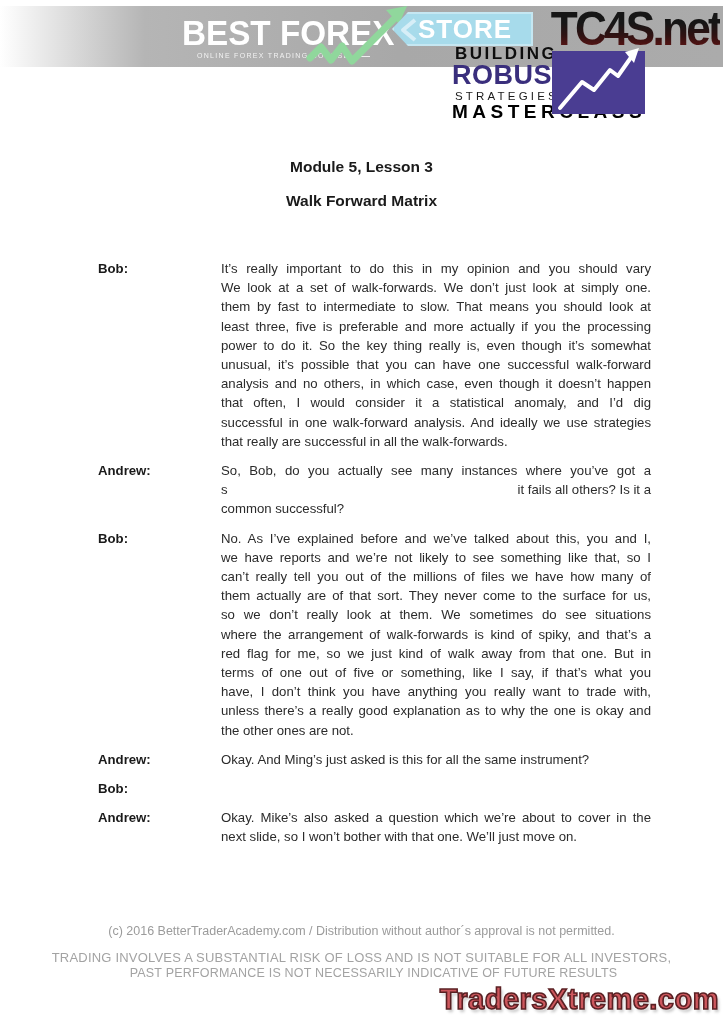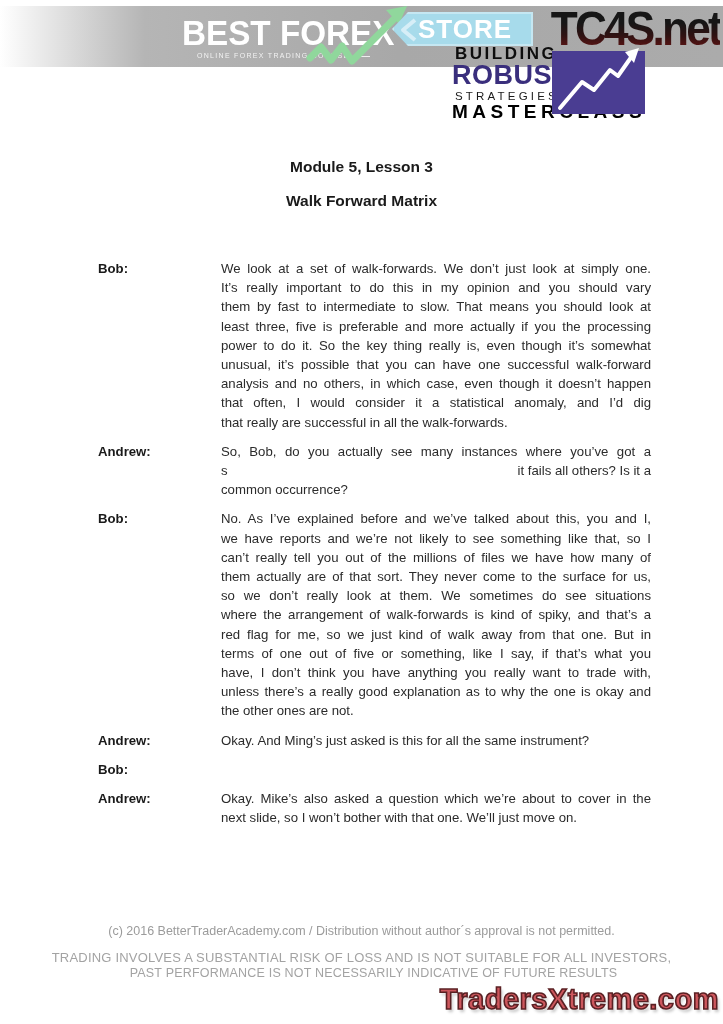--- a/index.html
+++ b/index.html
@@ -99,40 +99,41 @@
     <polygon points="73,8 87,4 82,19" fill="#fff"></polygon>
   </svg>
 
   <div class="doc-title t1">Module 5, Lesson 3</div>
   <div class="doc-title t2">Walk Forward Matrix</div>
 
   <div class="dialogue">
       <div class="row">
         <div class="speaker">Bob:</div>
         <div class="ptext">
+          <div class="line">It’s really important to do this in my opinion and you should vary</div>
           <div class="line">We look at a set of walk-forwards. We don’t just look at simply one.</div>
-          <div class="line">It’s really important to do this in my opinion and you should vary</div>
           <div class="line">them by fast to intermediate to slow. That means you should look at</div>
           <div class="line">least three, five is preferable and more actually if you the processing</div>
           <div class="line">power to do it. So the key thing really is, even though it’s somewhat</div>
           <div class="line">unusual, it’s possible that you can have one successful walk-forward</div>
           <div class="line">analysis and no others, in which case, even though it doesn’t happen</div>
           <div class="line">that often, I would consider it a statistical anomaly, and I’d dig</div>
+          <div class="line">successful in one walk-forward analysis. And ideally we use strategies</div>
           <div class="line last">that really are successful in all the walk-forwards.</div>
         </div>
       </div>
       <div class="row">
         <div class="speaker">Andrew:</div>
         <div class="ptext">
           <div class="line">So, Bob, do you actually see many instances where you’ve got a</div>
           <div class="line split">
             <span>s</span>
             <span>it fails all others? Is it a</span>
           </div>
-          <div class="line last">common occurrence?</div>
+          <div class="line last">common successful?</div>
         </div>
       </div>
       <div class="row">
         <div class="speaker">Bob:</div>
         <div class="ptext">
           <div class="line">No. As I’ve explained before and we’ve talked about this, you and I,</div>
           <div class="line">we have reports and we’re not likely to see something like that, so I</div>
           <div class="line">can’t really tell you out of the millions of files we have how many of</div>
           <div class="line">them actually are of that sort. They never come to the surface for us,</div>
           <div class="line">so we don’t really look at them. We sometimes do see situations</div>

